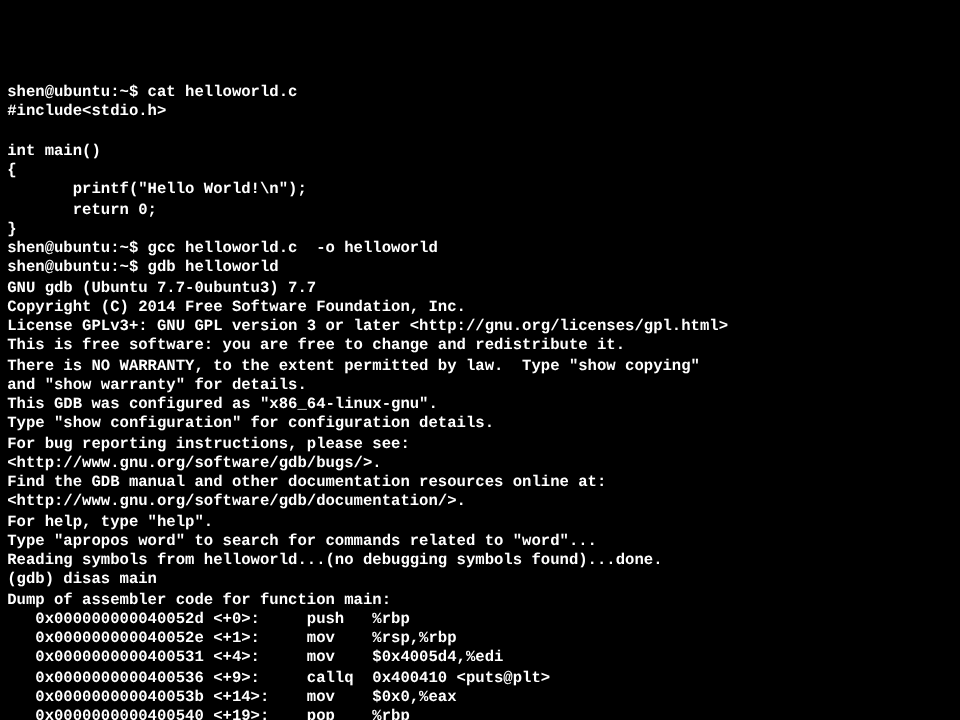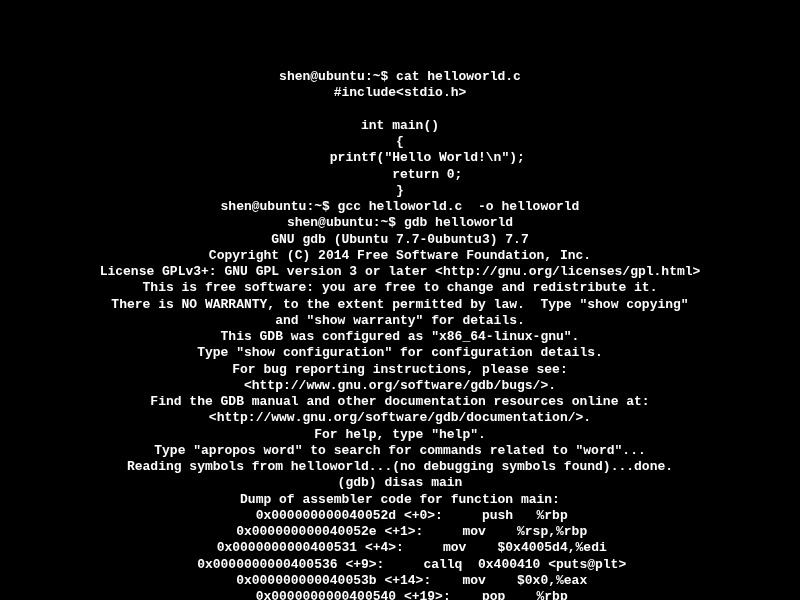--- a/index.html
+++ b/index.html
@@ -15,21 +15,20 @@
       line-height: 1.25;
       padding: 4px 6px;
       width: 800px;
       height: 600px;
       overflow: hidden;
       white-space: pre;
       font-weight: bold;
     }
     .terminal-line {
       display: block;
-      text-align: center;
     }
   </style>
 </head>
 <body>
 
 
 
 <div id="terminal-output"><span class="terminal-line">shen@ubuntu:~$ cat helloworld.c</span><span class="terminal-line">#include&lt;stdio.h&gt;</span><span class="terminal-line">&nbsp;</span><span class="terminal-line">int main()</span><span class="terminal-line">{</span><span class="terminal-line">       printf("Hello World!\n");</span><span class="terminal-line">       return 0;</span><span class="terminal-line">}</span><span class="terminal-line">shen@ubuntu:~$ gcc helloworld.c  -o helloworld</span><span class="terminal-line">shen@ubuntu:~$ gdb helloworld</span><span class="terminal-line">GNU gdb (Ubuntu 7.7-0ubuntu3) 7.7</span><span class="terminal-line">Copyright (C) 2014 Free Software Foundation, Inc.</span><span class="terminal-line">License GPLv3+: GNU GPL version 3 or later &lt;http://gnu.org/licenses/gpl.html&gt;</span><span class="terminal-line">This is free software: you are free to change and redistribute it.</span><span class="terminal-line">There is NO WARRANTY, to the extent permitted by law.  Type "show copying"</span><span class="terminal-line">and "show warranty" for details.</span><span class="terminal-line">This GDB was configured as "x86_64-linux-gnu".</span><span class="terminal-line">Type "show configuration" for configuration details.</span><span class="terminal-line">For bug reporting instructions, please see:</span><span class="terminal-line">&lt;http://www.gnu.org/software/gdb/bugs/&gt;.</span><span class="terminal-line">Find the GDB manual and other documentation resources online at:</span><span class="terminal-line">&lt;http://www.gnu.org/software/gdb/documentation/&gt;.</span><span class="terminal-line">For help, type "help".</span><span class="terminal-line">Type "apropos word" to search for commands related to "word"...</span><span class="terminal-line">Reading symbols from helloworld...(no debugging symbols found)...done.</span><span class="terminal-line">(gdb) disas main</span><span class="terminal-line">Dump of assembler code for function main:</span><span class="terminal-line">   0x000000000040052d &lt;+0&gt;:     push   %rbp</span><span class="terminal-line">   0x000000000040052e &lt;+1&gt;:     mov    %rsp,%rbp</span><span class="terminal-line">   0x0000000000400531 &lt;+4&gt;:     mov    $0x4005d4,%edi</span><span class="terminal-line">   0x0000000000400536 &lt;+9&gt;:     callq  0x400410 &lt;puts@plt&gt;</span><span class="terminal-line">   0x000000000040053b &lt;+14&gt;:    mov    $0x0,%eax</span><span class="terminal-line">   0x0000000000400540 &lt;+19&gt;:    pop    %rbp</span></div>
 
 

